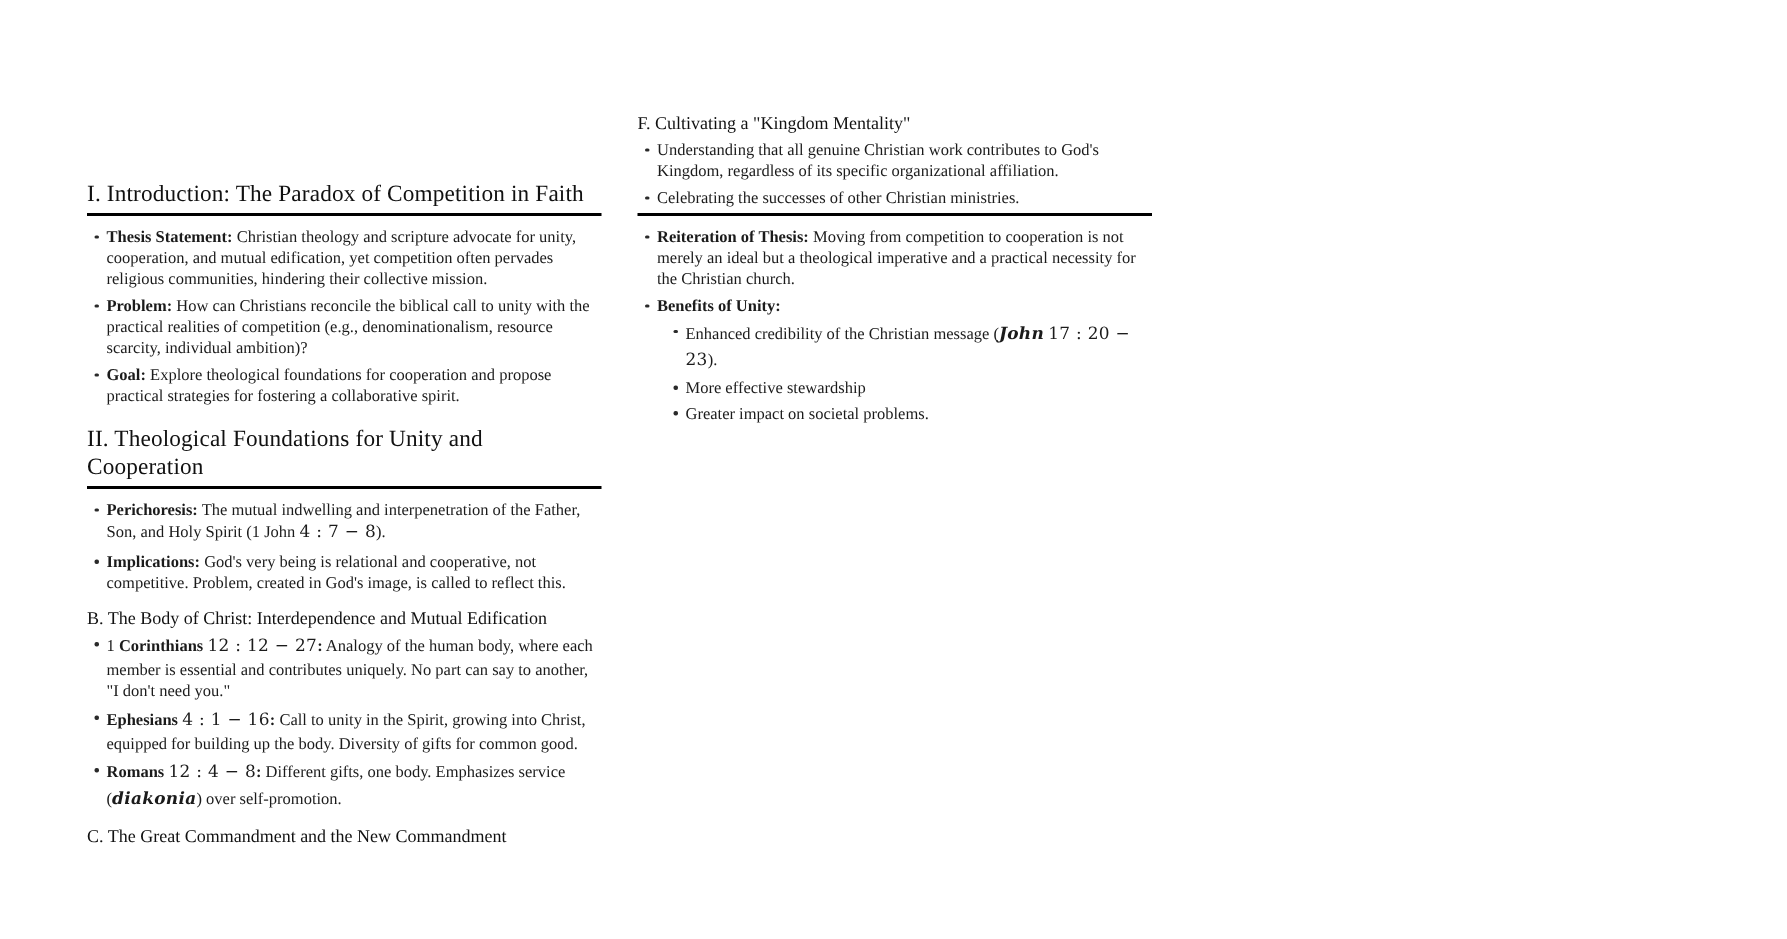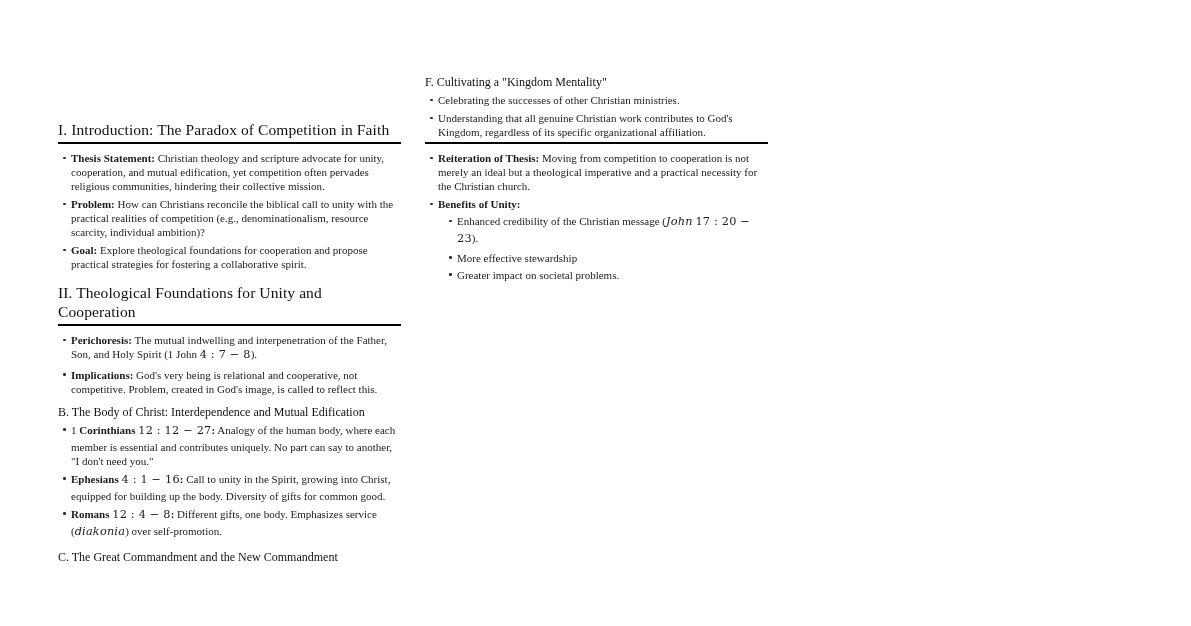--- a/index.html
+++ b/index.html
@@ -87,20 +87,21 @@
     font-size: 11.3px;
     line-height: 1.5;
     letter-spacing: 0.2px;
   }
   .seg-mi {
     font-family: "DejaVu Serif", serif;
     font-style: italic;
     font-size: 11.3px;
     line-height: 1.5;
     letter-spacing: 0.2px;
+    font-weight: bold;
   }
 </style>
 </head>
 <body>
 
 <div class="columns">
     <div class="col col-left">
       <div class="h2"><span class="seg">I. Introduction: The Paradox of Competition in Faith</span></div>
       <div class="rule"></div>
       <ul class="blist">
@@ -118,22 +119,22 @@
       <ul class="blist">
         <li><span class="seg">1 </span><span class="seg-b">Corinthians</span><span class="seg"> </span><span class="seg-m">12 : 12 − 27</span><span class="seg-b">:</span><span class="seg"> Analogy of the human body, where each member is essential and contributes uniquely. No part can say to another, "I don't need you."</span></li>
         <li><span class="seg-b">Ephesians</span><span class="seg"> </span><span class="seg-m">4 : 1 − 16</span><span class="seg-b">:</span><span class="seg"> Call to unity in the Spirit, growing into Christ, equipped for building up the body. Diversity of gifts for common good.</span></li>
         <li><span class="seg-b">Romans</span><span class="seg"> </span><span class="seg-m">12 : 4 − 8</span><span class="seg-b">:</span><span class="seg"> Different gifts, one body. Emphasizes service (</span><span class="seg-mi">diakonia</span><span class="seg">) over self-promotion.</span></li>
       </ul>
       <div class="h3"><span class="seg">C. The Great Commandment and the New Commandment</span></div>
     </div>
     <div class="col col-right">
       <div class="h3"><span class="seg">F. Cultivating a "Kingdom Mentality"</span></div>
       <ul class="blist">
+        <li><span class="seg">Understanding that all genuine Christian work contributes to God's Kingdom, regardless of its specific organizational affiliation.</span></li>
         <li><span class="seg">Celebrating the successes of other Christian ministries.</span></li>
-        <li><span class="seg">Understanding that all genuine Christian work contributes to God's Kingdom, regardless of its specific organizational affiliation.</span></li>
       </ul>
       <div class="rule"></div>
       <ul class="blist">
         <li><span class="seg-b">Reiteration of Thesis:</span><span class="seg"> Moving from competition to cooperation is not merely an ideal but a theological imperative and a practical necessity for the Christian church.</span></li>
         <li><span class="seg-b">Benefits of Unity:</span><ul class="blist nested">
             <li><span class="seg">Enhanced credibility of the Christian message (</span><span class="seg-mi">John</span><span class="seg"> </span><span class="seg-m">17 : 20 − 23</span><span class="seg">).</span></li>
             <li><span class="seg">More effective stewardship</span></li>
             <li><span class="seg">Greater impact on societal problems.</span></li>
           </ul></li>
       </ul>

